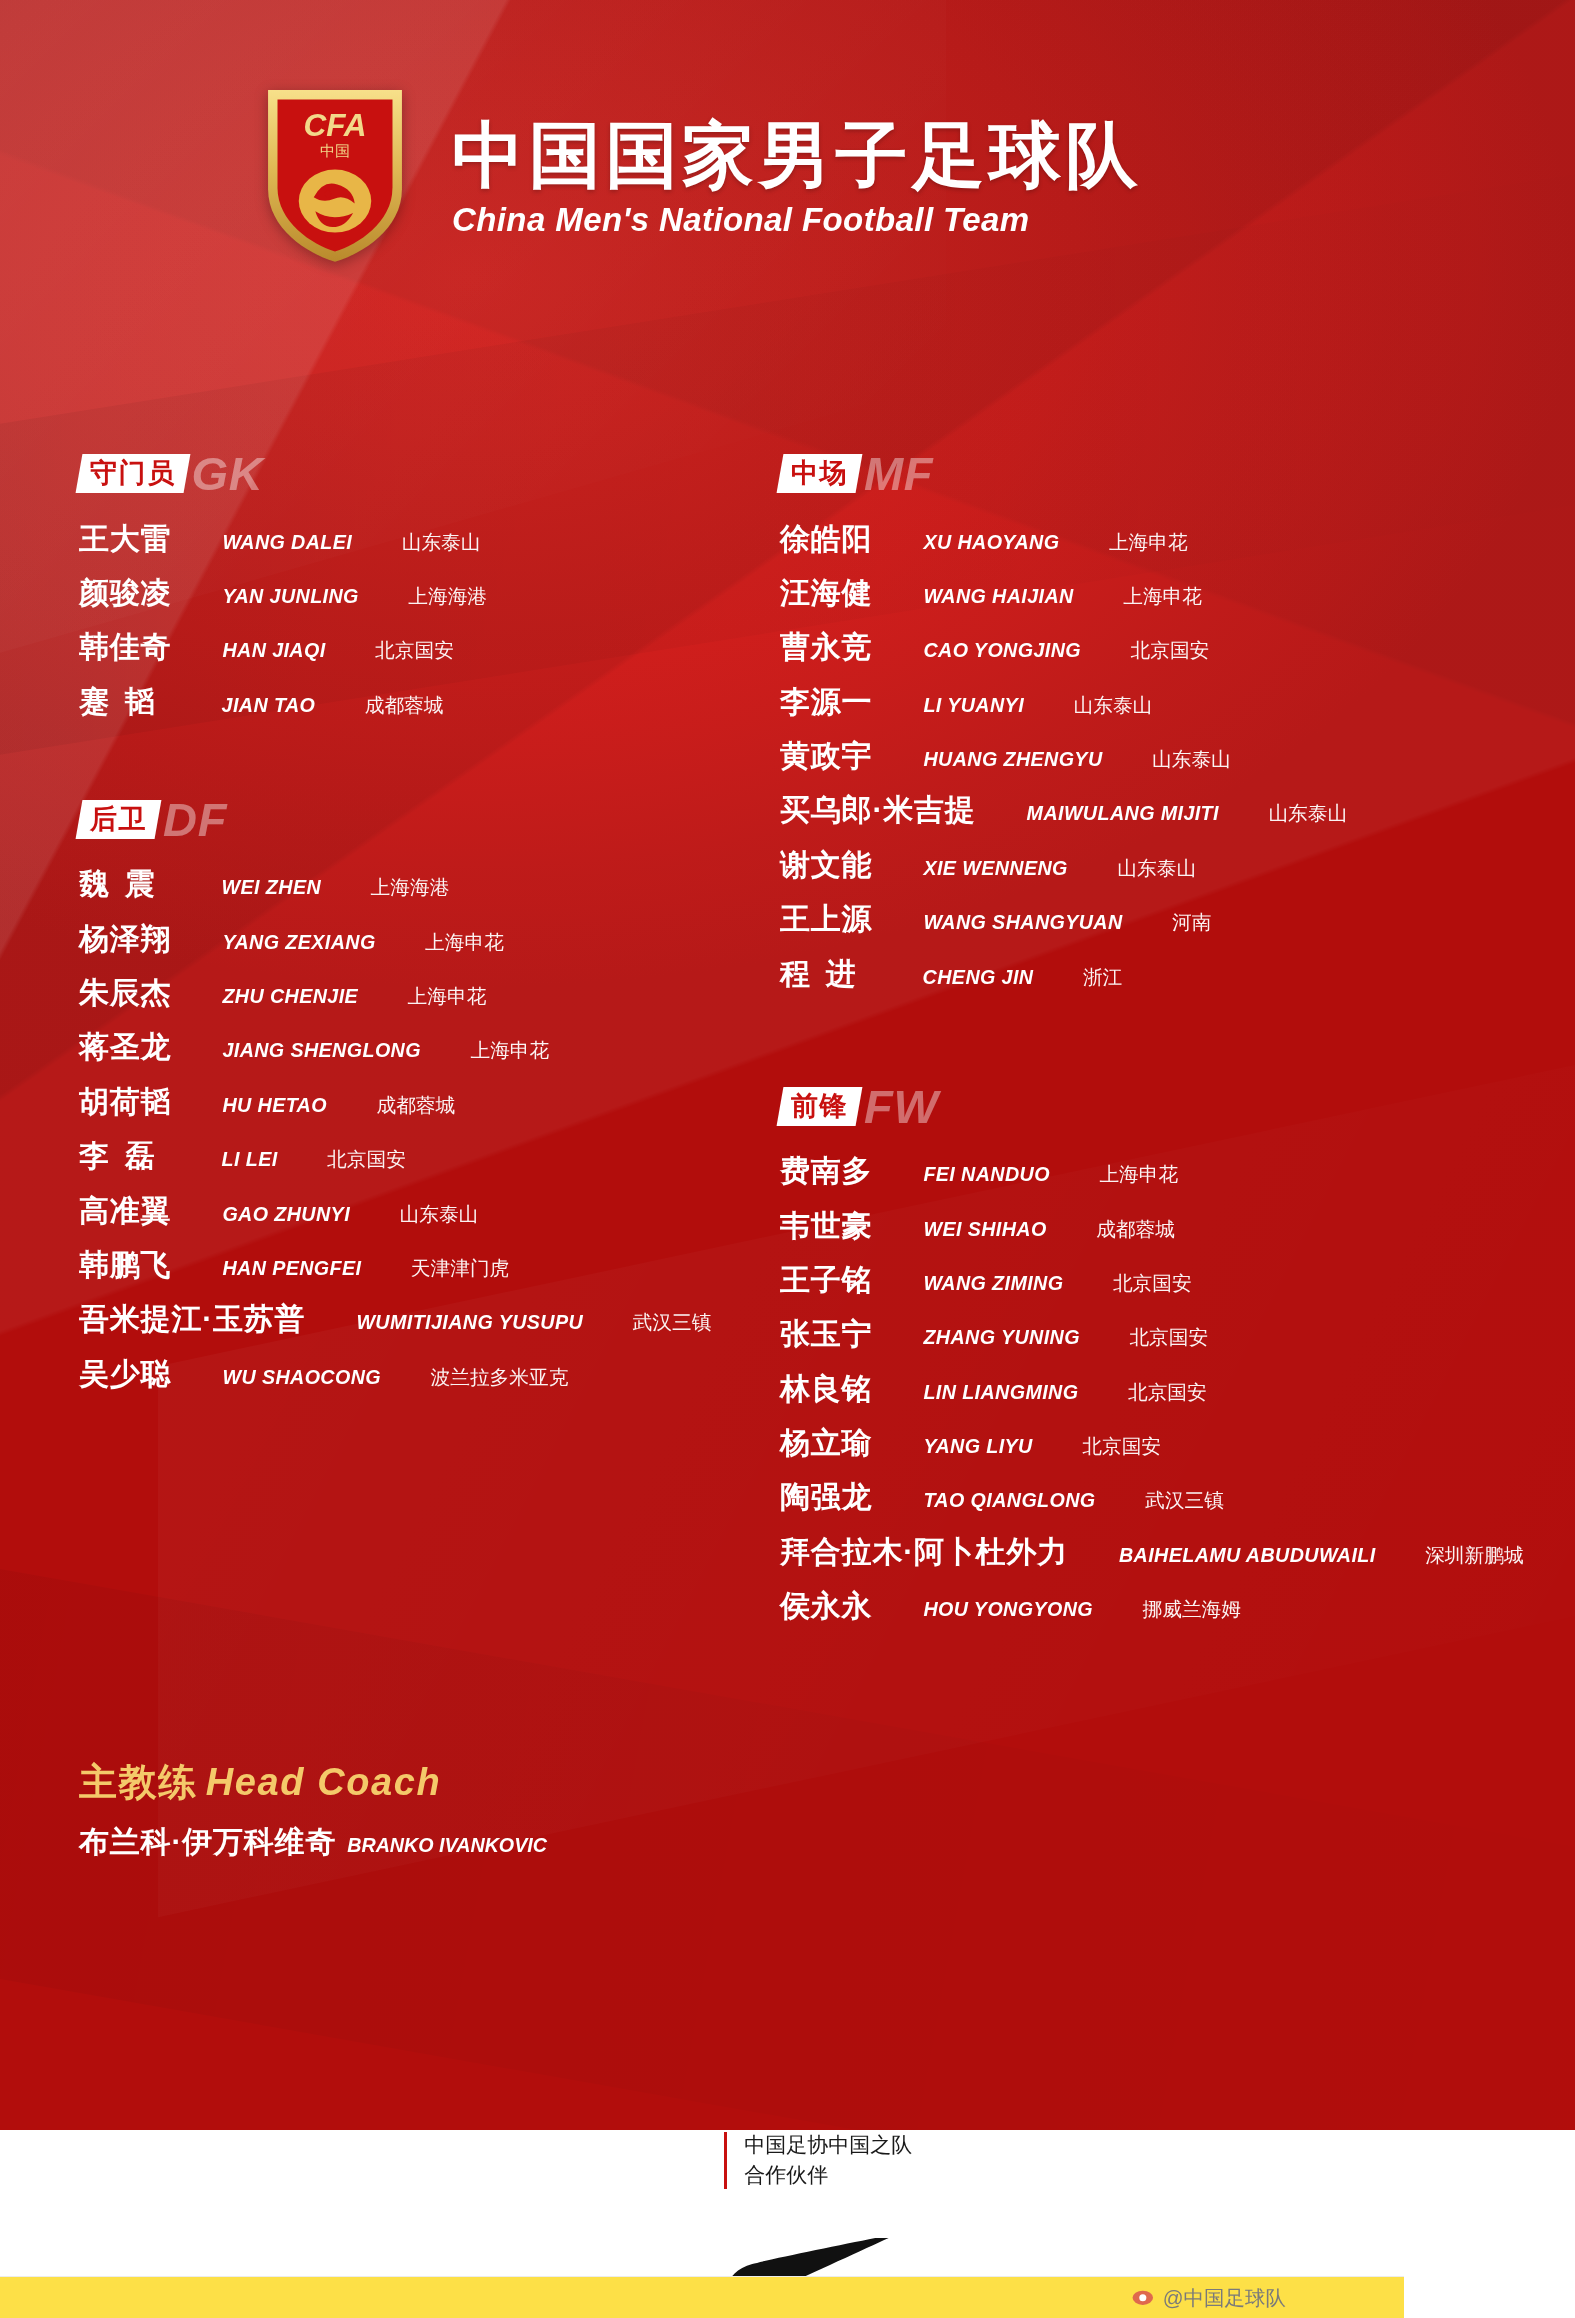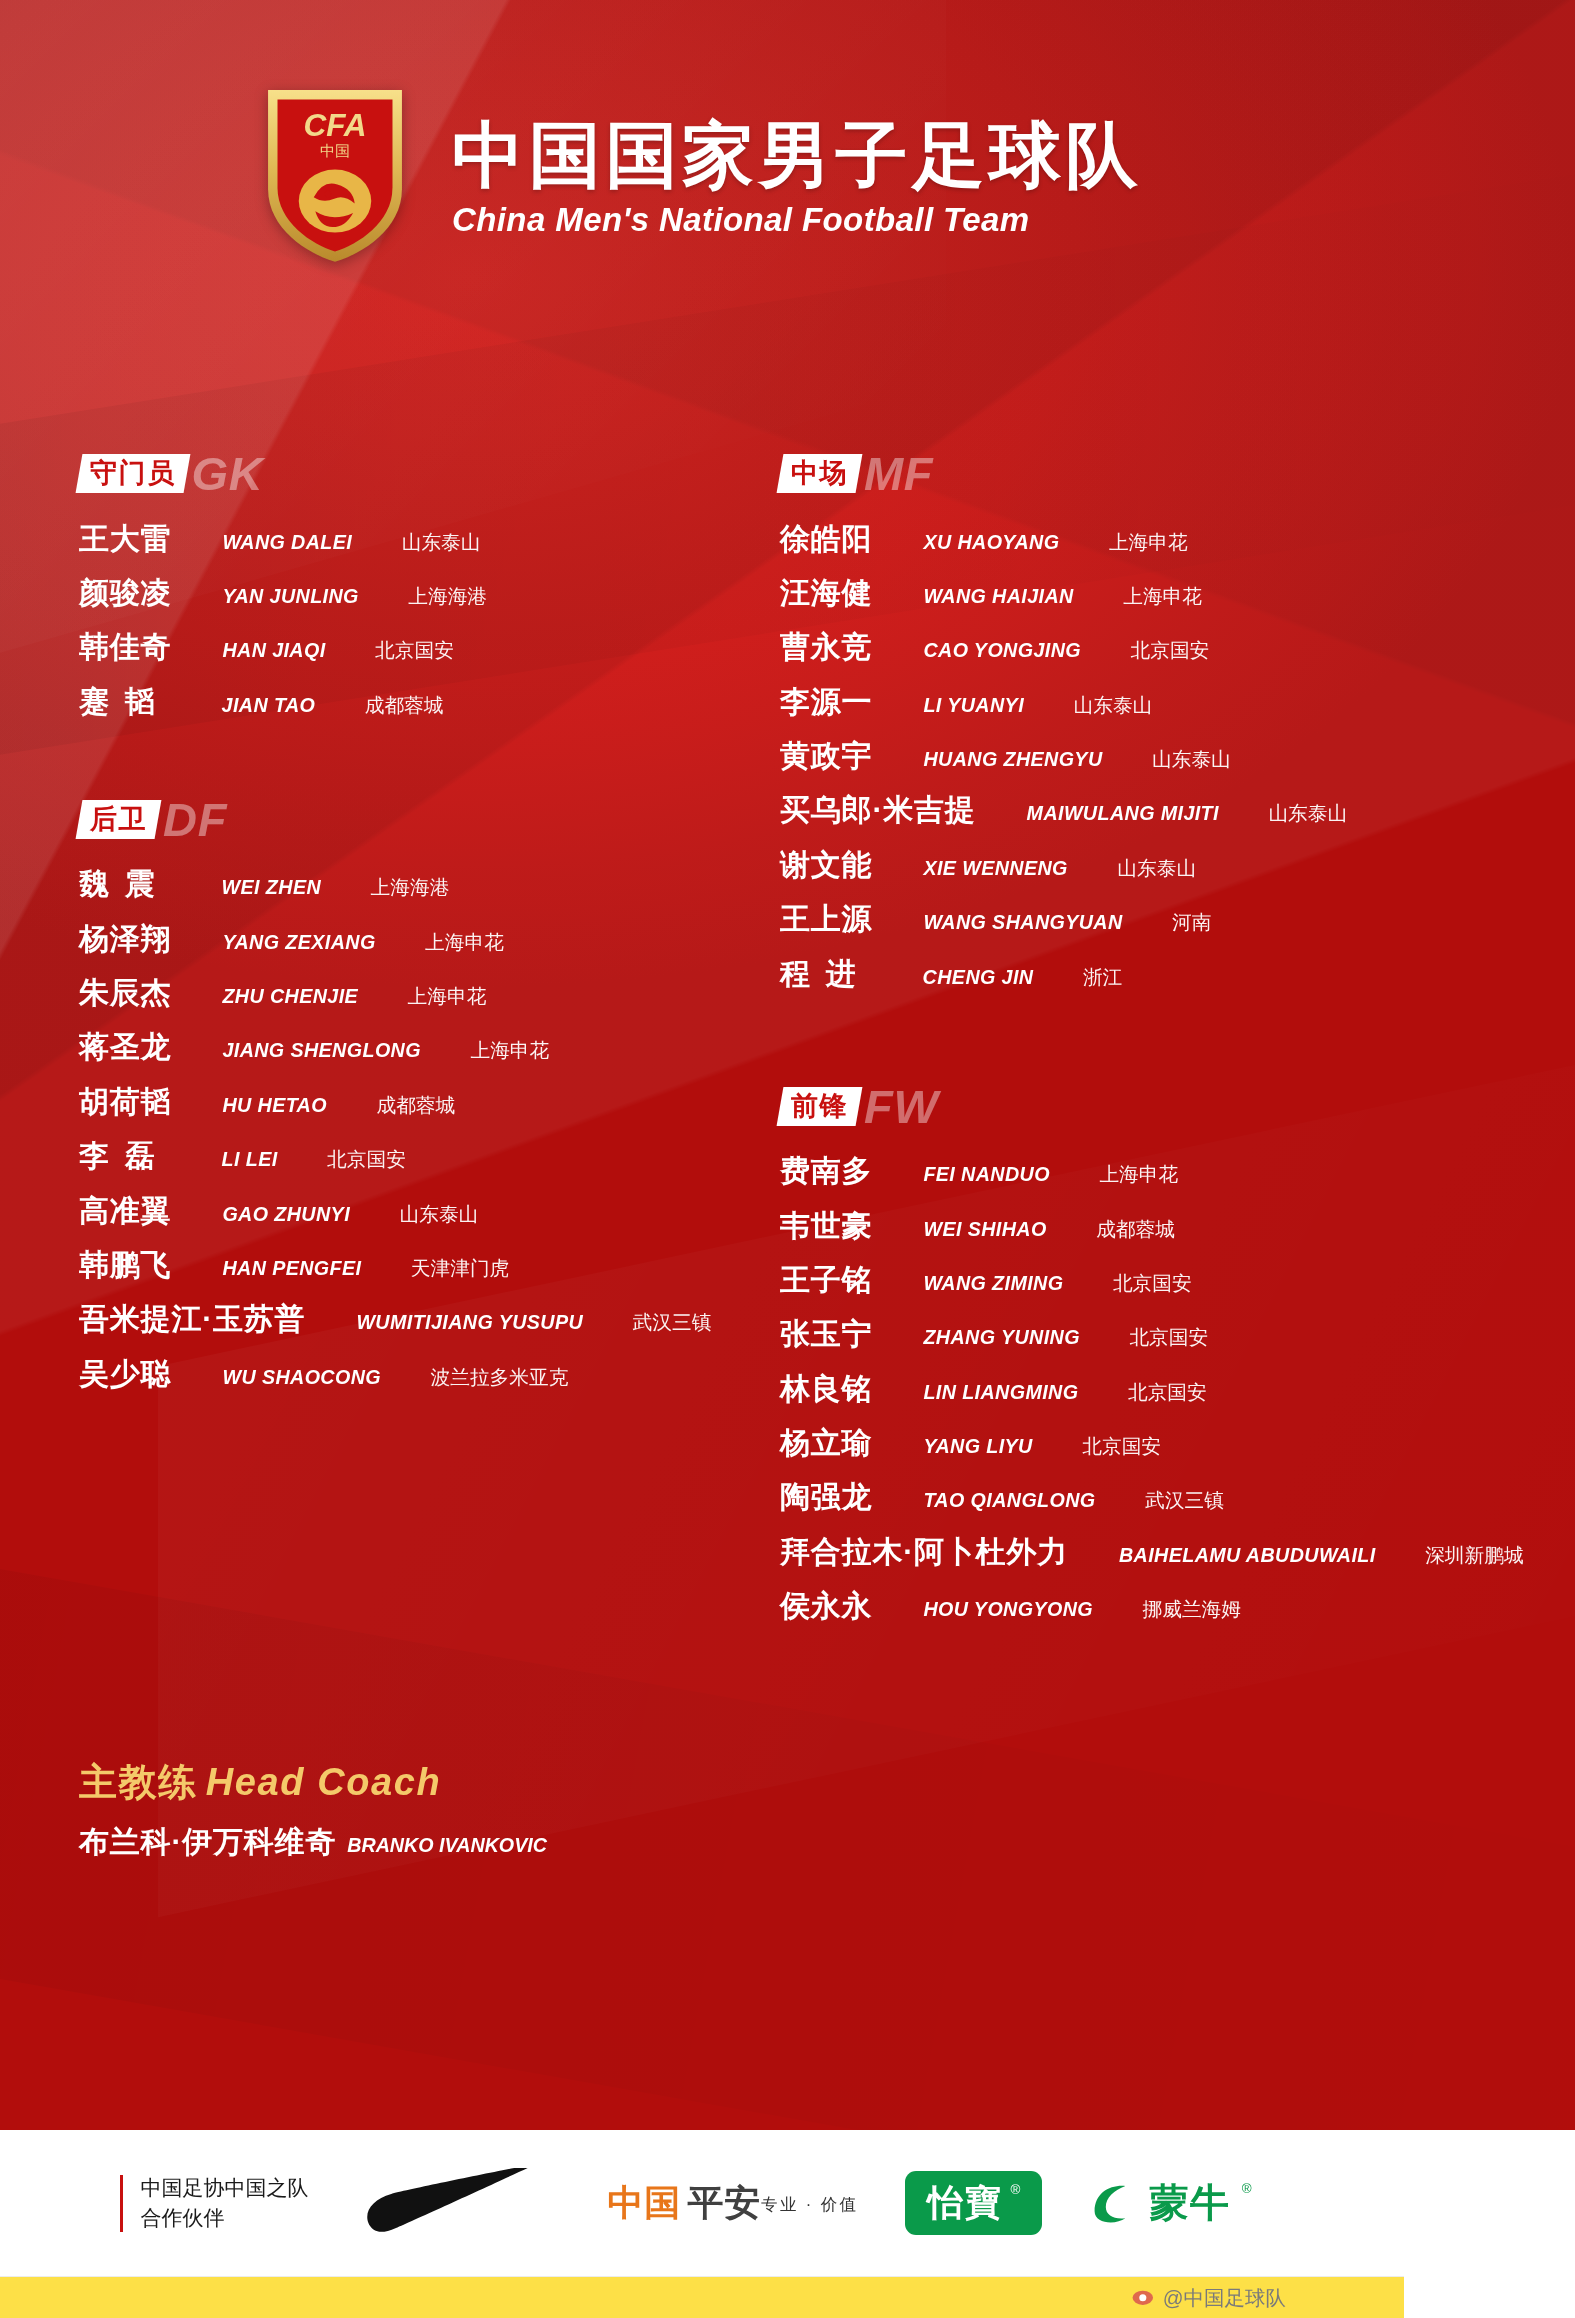--- a/index.html
+++ b/index.html
@@ -178,22 +178,23 @@
     left: 0;
     bottom: 0;
     width: 1576px;
     height: 189px;
     background: #ffffff;
   }
   .footer-inner {
     display: flex;
     align-items: center;
     height: 146px;
-    padding-left: 120px;
+    padding-left: 60px;
     gap: 47px;
+    flex-direction: column;
   }
   .partner-label {
     display: flex;
     align-items: center;
     gap: 17.3px;
   }
   .partner-bar {
     width: 3.2px;
     height: 57px;
     background: #c8100f;

